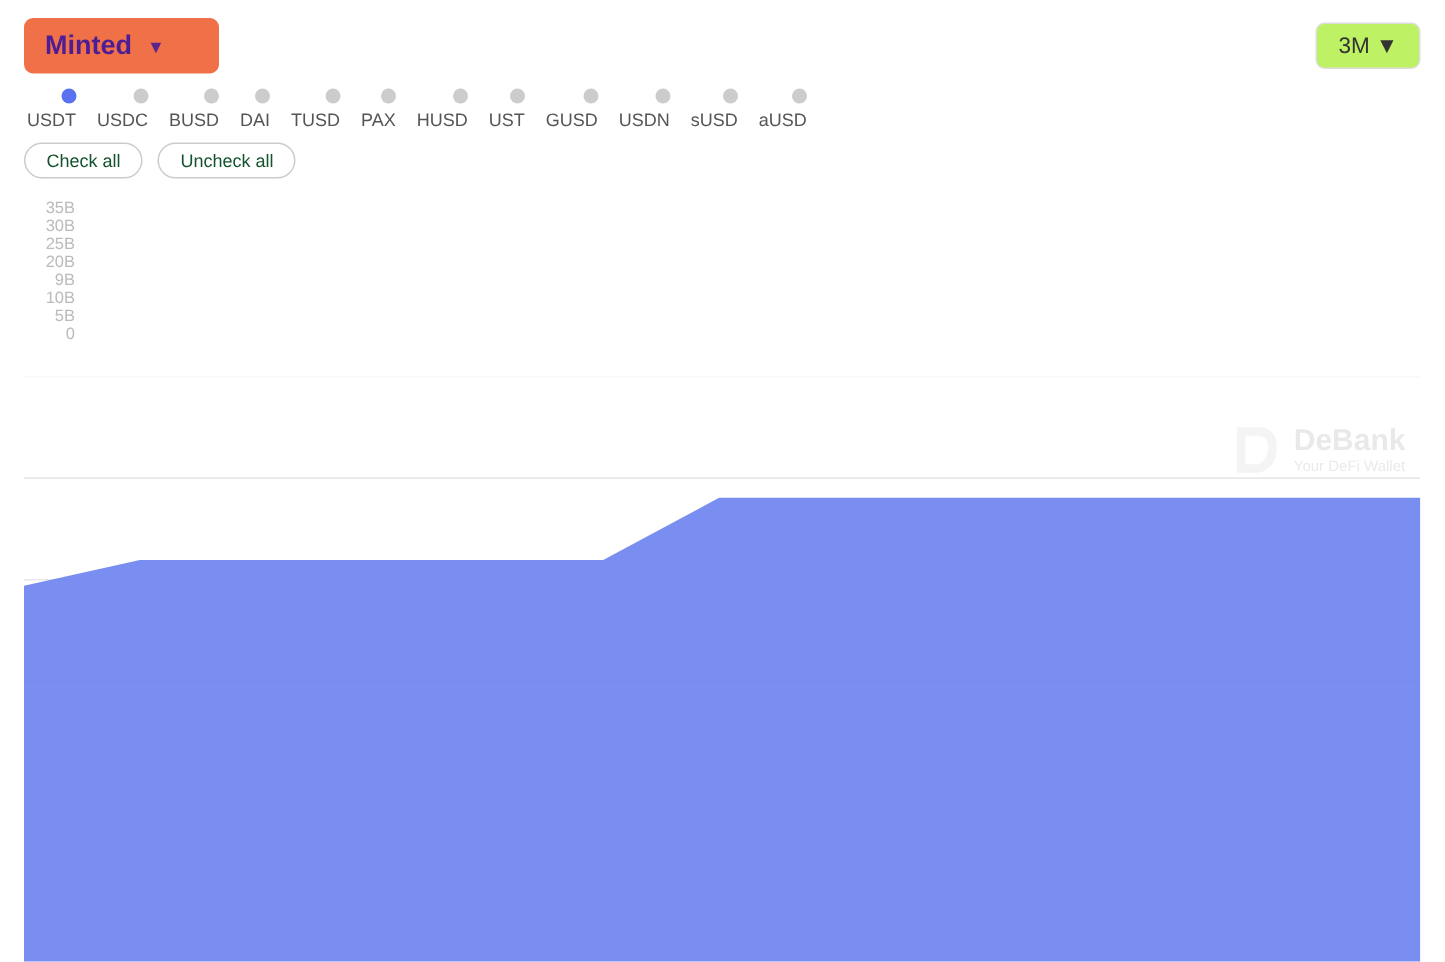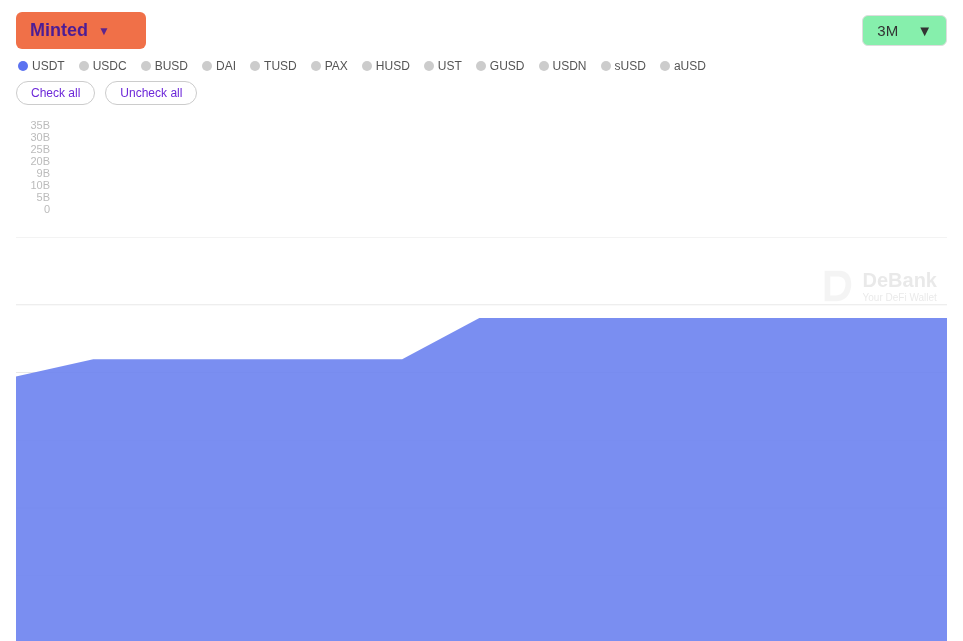--- a/index.html
+++ b/index.html
@@ -60,49 +60,50 @@
 
     .total-info .value {
       font-size: 26px;
       font-weight: 700;
       color: #222;
     }
 
     .period-dropdown {
       display: flex;
       align-items: center;
-      gap: 19px;
+      gap: 4px;
       border: 1.5px solid #ddd;
       border-radius: 6px;
       padding: 6px 14px;
       font-size: 15px;
       color: #333;
       cursor: pointer;
-      background: #86efac;
+      background: #bef264;
       justify-content: space-between;
     }
 
     
     .legend-row {
       display: flex;
       flex-wrap: wrap;
       align-items: center;
       gap: 4px 0;
       margin-bottom: 4px;
       padding-left: 2px;
     }
 
     .legend-item {
       display: flex;
-      align-items: center;
+      align-items: flex-end;
       gap: 4px;
       margin-right: 14px;
       font-size: 12px;
       color: #555;
       cursor: pointer;
+      flex-direction: column;
     }
 
     .legend-dot {
       width: 10px;
       height: 10px;
       border-radius: 50%;
       display: inline-block;
     }
 
     .legend-dot.active-usdt { background: #5b72f0; }
@@ -115,21 +116,21 @@
       margin-bottom: 10px;
       margin-top: 4px;
     }
 
     .btn-outline {
       border: 1.5px solid #ccc;
       background: #fff;
       border-radius: 16px;
       padding: 4px 14px;
       font-size: 12px;
-      color: #6d28d9;
+      color: #14532d;
       cursor: pointer;
     }
 
     
     .chart-area {
       flex: 1;
       position: relative;
       display: flex;
       flex-direction: column;
     }

